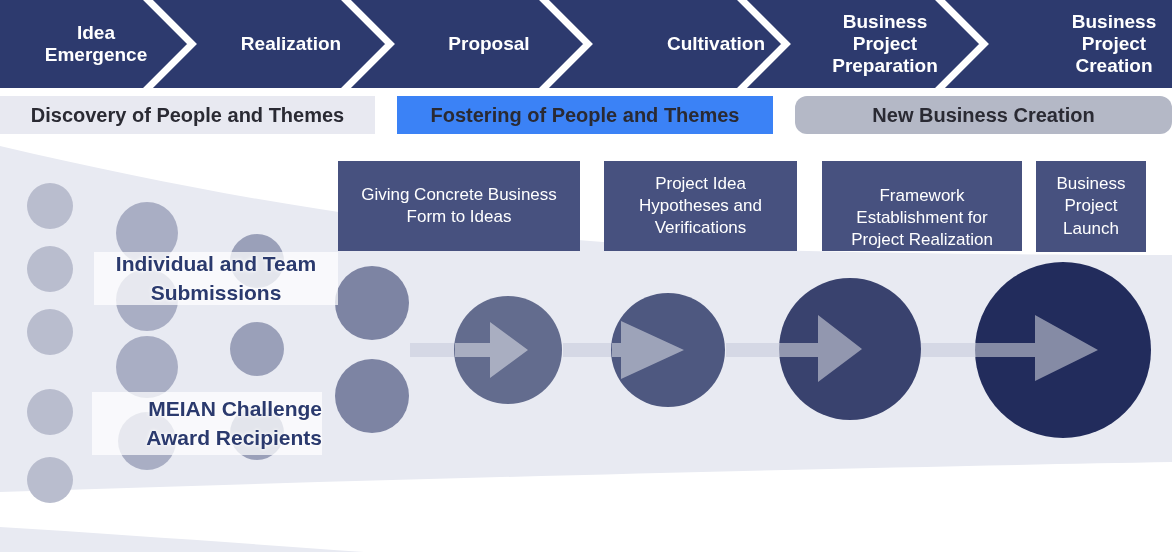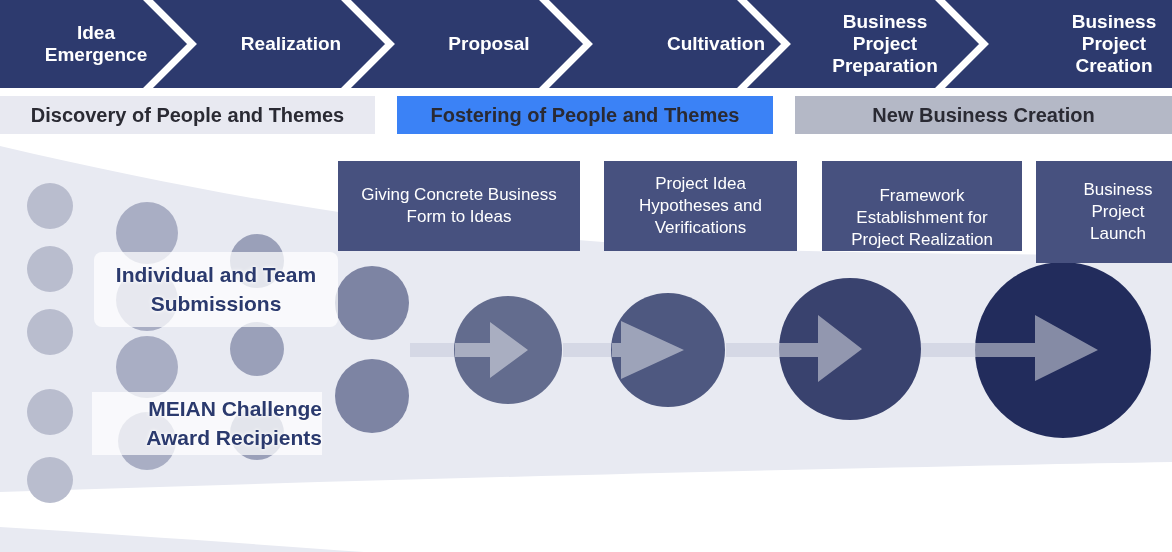--- a/index.html
+++ b/index.html
@@ -14,39 +14,39 @@
     position:absolute;top:0;height:88px;display:flex;align-items:center;justify-content:center;
     text-align:center;color:#ffffff;font-size:19px;font-weight:600;line-height:1.15;
   }
   
   .phase-band{
     position:absolute;top:96px;height:38px;display:flex;align-items:center;justify-content:center;
     font-size:20px;font-weight:600;color:#2a2a33;
   }
   .phase-band.p0{left:0;width:375px;background:#e8e9f1;}
   .phase-band.p1{left:397px;width:376px;background:#3b82f6;}
-  .phase-band.p2{left:795px;width:377px;background:#b4b8c6;}
+  .phase-band.p2{left:795px;width:377px;background:#b4b8c6;border-radius:12px;}
   
   .pl-box{
     position:absolute;top:161px;height:90px;background:#47517f;color:#ffffff;
     display:flex;align-items:center;justify-content:center;text-align:center;
     font-size:17px;line-height:1.3;font-weight:400;
   }
   .pl-box .inner{display:block;}
   .pl-box.b0{left:338px;width:242px;} .pl-box.b0 .inner{max-width:222px;}
   .pl-box.b1{left:604px;width:193px;} .pl-box.b1 .inner{max-width:150px;}
   .pl-box.b2{left:822px;width:200px;align-items:flex-end;} .pl-box.b2 .inner{max-width:176px;}
-  .pl-box.b3{left:1036px;width:110px;height:102px;padding-left:27px;} .pl-box.b3 .inner{max-width:100px;}
+  .pl-box.b3{left:1036px;width:110px;height:91px;} .pl-box.b3 .inner{max-width:100px;}
   
   .funnel-label{
     position:absolute;display:flex;align-items:center;justify-content:center;text-align:center;
     background:rgba(255,255,255,0.72);color:#2b3a6e;font-size:21px;font-weight:700;line-height:1.35;
     text-shadow:0 0 3px #ffffff,0 0 5px #ffffff;
   }
-  .funnel-label.f0{left:94px;top:252px;width:244px;height:75px;border-radius:8px;}
+  .funnel-label.f0{left:94px;top:252px;width:244px;height:53px;}
   .funnel-label.f1{left:92px;top:392px;width:230px;height:63px;text-align:right;}
 </style>
 </head>
 <body>
 
 <div class="canvas">
 
   <svg width="1172" height="552" viewBox="0 0 1172 552">
 
     <path d="M 0 146 C 280 212 520 243 760 250 C 920 254 1060 255 1172 255

